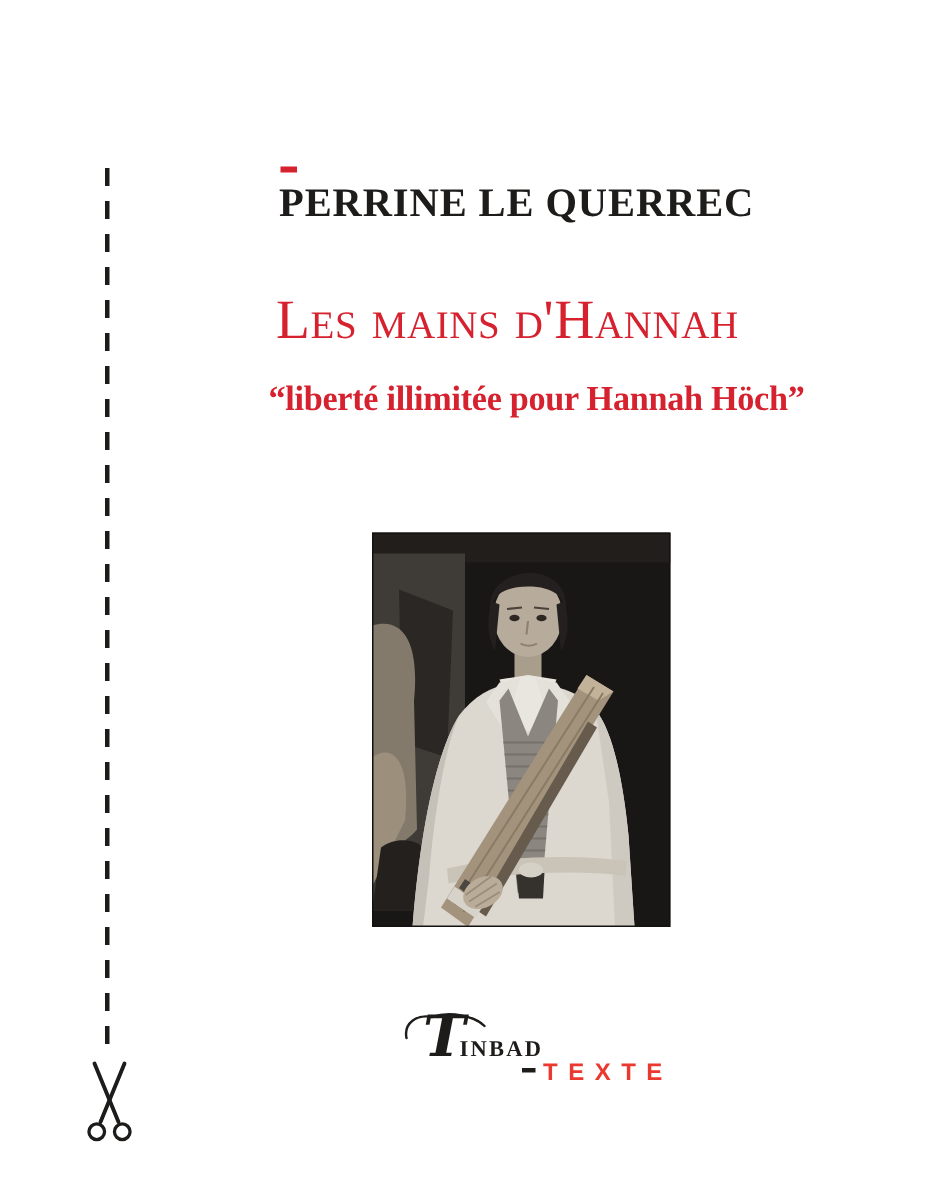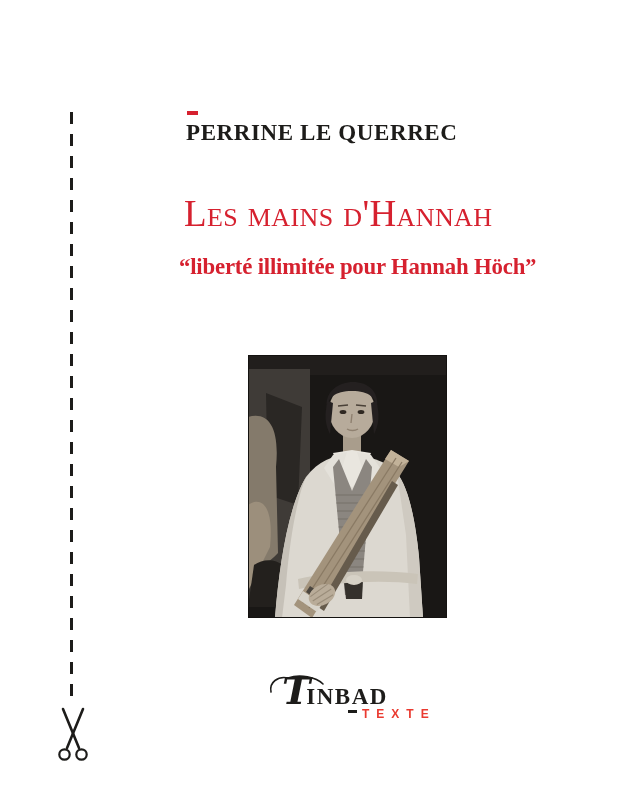--- a/index.html
+++ b/index.html
@@ -15,21 +15,21 @@
   }
   .scissors{position:absolute;left:54px;top:706px;width:38px;height:60px;}
   
   .red-dash{
     position:absolute;left:187px;top:111px;width:11px;height:4px;
     background:var(--accent-red,#d6212f);
   }
   
   .author{
     position:absolute;left:186px;top:120px;
-    font-size:23px;font-weight:bold;color:var(--ink-black,#1d1c1a);
+    font-size:27px;font-weight:bold;color:var(--ink-black,#1d1c1a);
     letter-spacing:0.6px;white-space:nowrap;
   }
   .title{
     position:absolute;left:184px;top:194px;
     font-size:37px;font-weight:normal;line-height:1.1;
     color:var(--accent-red,#d6212f);
     font-variant:small-caps;letter-spacing:0.4px;white-space:nowrap;
   }
   .subtitle{
     position:absolute;left:179px;top:253px;
@@ -43,28 +43,28 @@
     line-height:0;
   }
   
   .logo{position:absolute;left:282px;top:672px;width:160px;height:50px;}
   .tinbad{position:absolute;left:0;top:0;display:flex;align-items:baseline;color:var(--ink-black,#1d1c1a);}
   .tinbad .t-initial{
     font-family:"DejaVu Serif", serif;font-style:italic;font-size:38px;line-height:1;
     font-weight:bold;letter-spacing:-2px;
   }
   .tinbad .name-rest{
-    font-family:"Liberation Serif", serif;font-size:23px;font-weight:bold;
+    font-family:"Liberation Serif", serif;font-size:15px;font-weight:bold;
     letter-spacing:1.5px;margin-left:-2px;line-height:1;
   }
   .tinbad-swash{position:absolute;left:-14px;top:2px;width:58px;height:22px;pointer-events:none;}
   .imprint-row{position:absolute;left:66px;top:36px;display:flex;align-items:center;}
   .texte-dash{width:9px;height:3px;background:var(--ink-black,#1d1c1a);margin-right:5px;margin-top:-6px;}
   .imprint{
-    font-family:"Liberation Sans", sans-serif;font-size:12px;font-weight:bold;
+    font-family:"Liberation Sans", sans-serif;font-size:16px;font-weight:bold;
     color:var(--imprint-red,#ea3a30);letter-spacing:7px;line-height:1;white-space:nowrap;
   }
 </style>
 </head>
 <body>
 
 <div class="cut-line"></div>
 <div class="scissors">
   <svg viewBox="0 0 38 60" width="38" height="60">
     <g stroke="#1d1c1a" stroke-width="2.6" fill="none" stroke-linecap="round">

